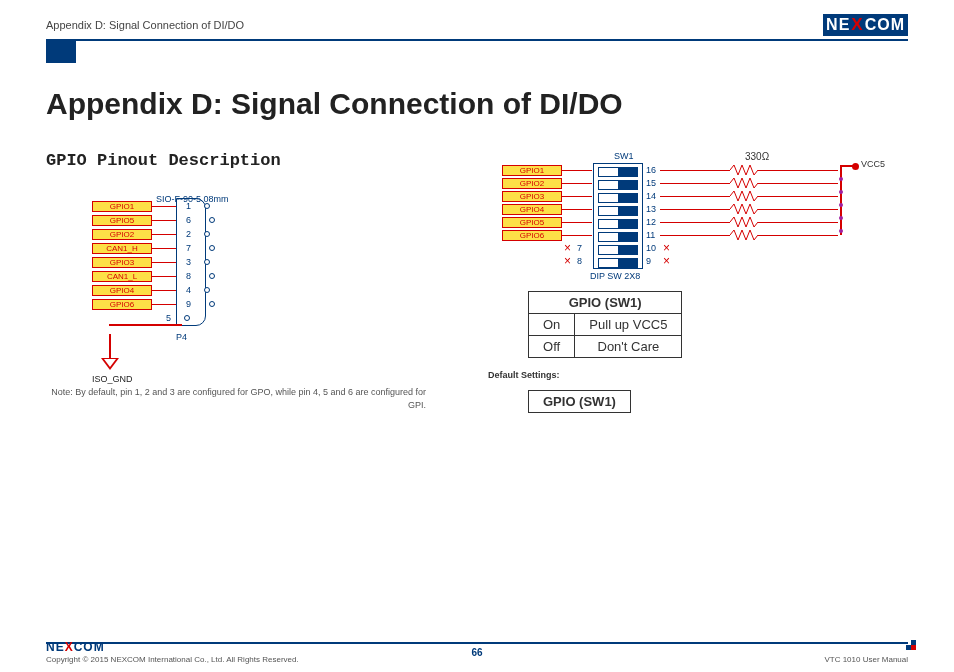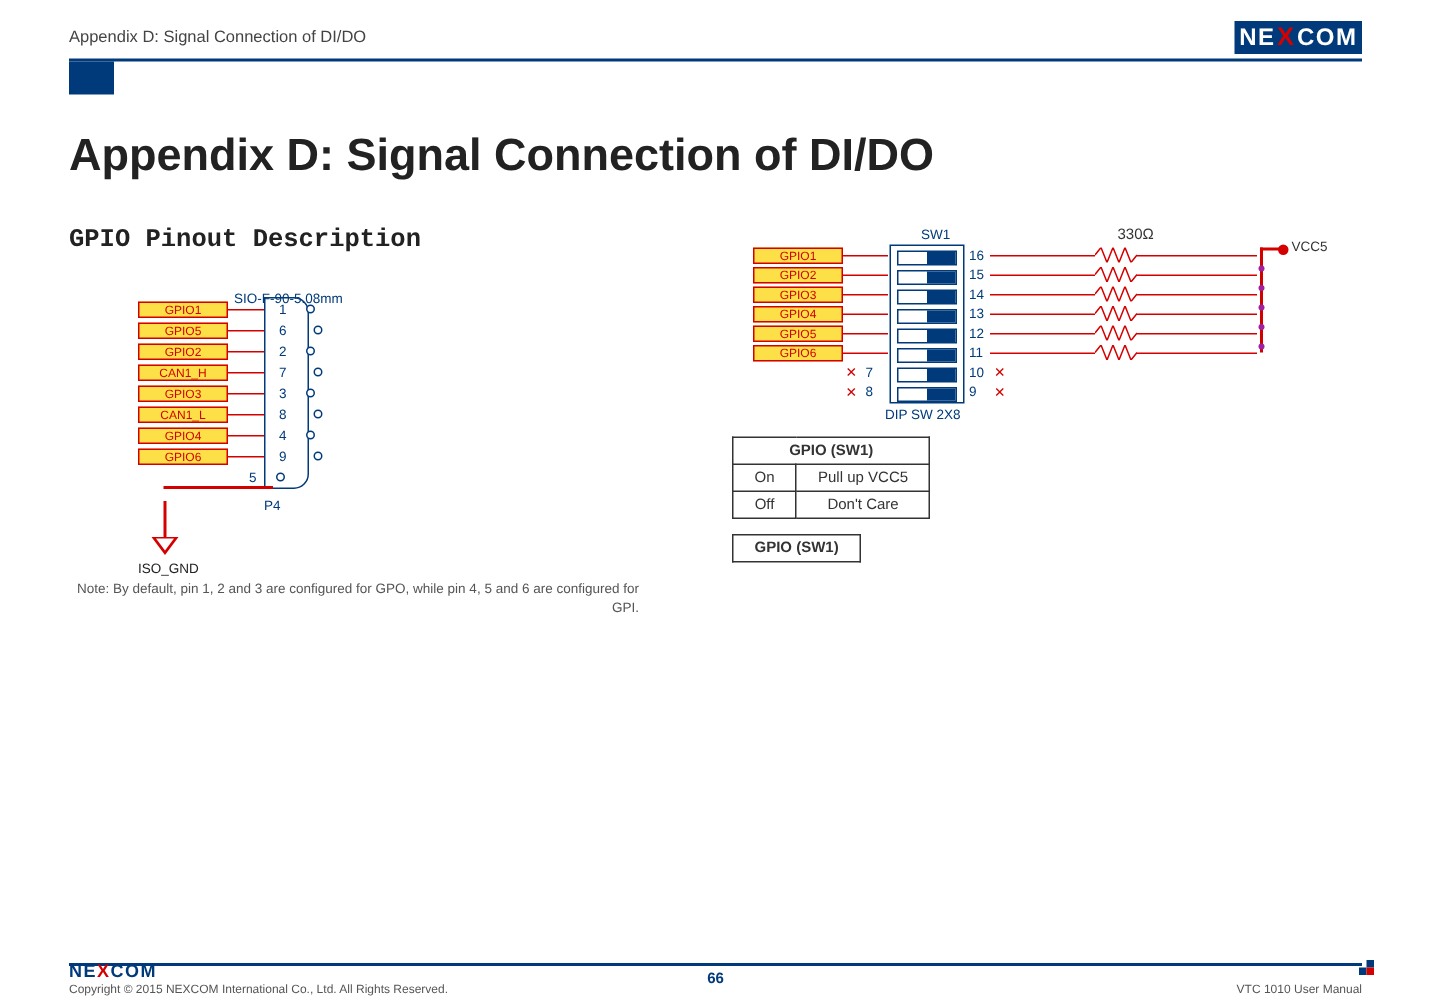--- a/index.html
+++ b/index.html
@@ -98,22 +98,23 @@
   }
   .resistor svg { position:absolute; top:-1px; left:0; }
   .res-lbl { position:absolute; left:257px; top:0; font-size:10px; }
   .vcc-dot { width:7px; height:7px; background:#d40000; border-radius:50%; display:inline-block; }
   .vcc-lbl { position:absolute; left:373px; top:8px; font-size:9px; }
   .xmark { color:#d40000; font-size:12px; position:absolute; }
   .node { width:4px; height:4px; background:#a020a0; border-radius:50%; position:absolute; }
 
   
   table {
-    border-collapse: collapse; font-size: 10px; color:#333;
+    border-collapse: collapse; font-size: 13px; color:#333;
     margin-top: 10px;
+    margin-left: 40px;
   }
   th, td { border:1px solid #333; padding:3px 14px; text-align:center; }
   .tbl-title { font-weight:bold; }
   .default-lbl { font-size:9px; font-weight:bold; margin-top:12px; }
 
   
   .footer-rule { height:2px; background:#003a7a; margin: 0 46px; position:absolute; bottom:28px; left:0; right:0; }
   .footer {
     position:absolute; bottom:8px; left:46px; right:46px;
     display:flex; justify-content:space-between; align-items:flex-end;
@@ -377,20 +378,21 @@
           <td>On</td>
           <td>Pull up VCC5</td>
         </tr>
         <tr>
           <td>Off</td>
           <td>Don't Care</td>
         </tr>
       </tbody>
         </table>
 
+      <div class="default-lbl">Default Settings:</div>
 
       <table>
         <tbody>
             <tr>
               <th colspan="2" class="tbl-title">GPIO (SW1)</th>
             </tr>
       </tbody>
         </table>
     </div>
   </div>

